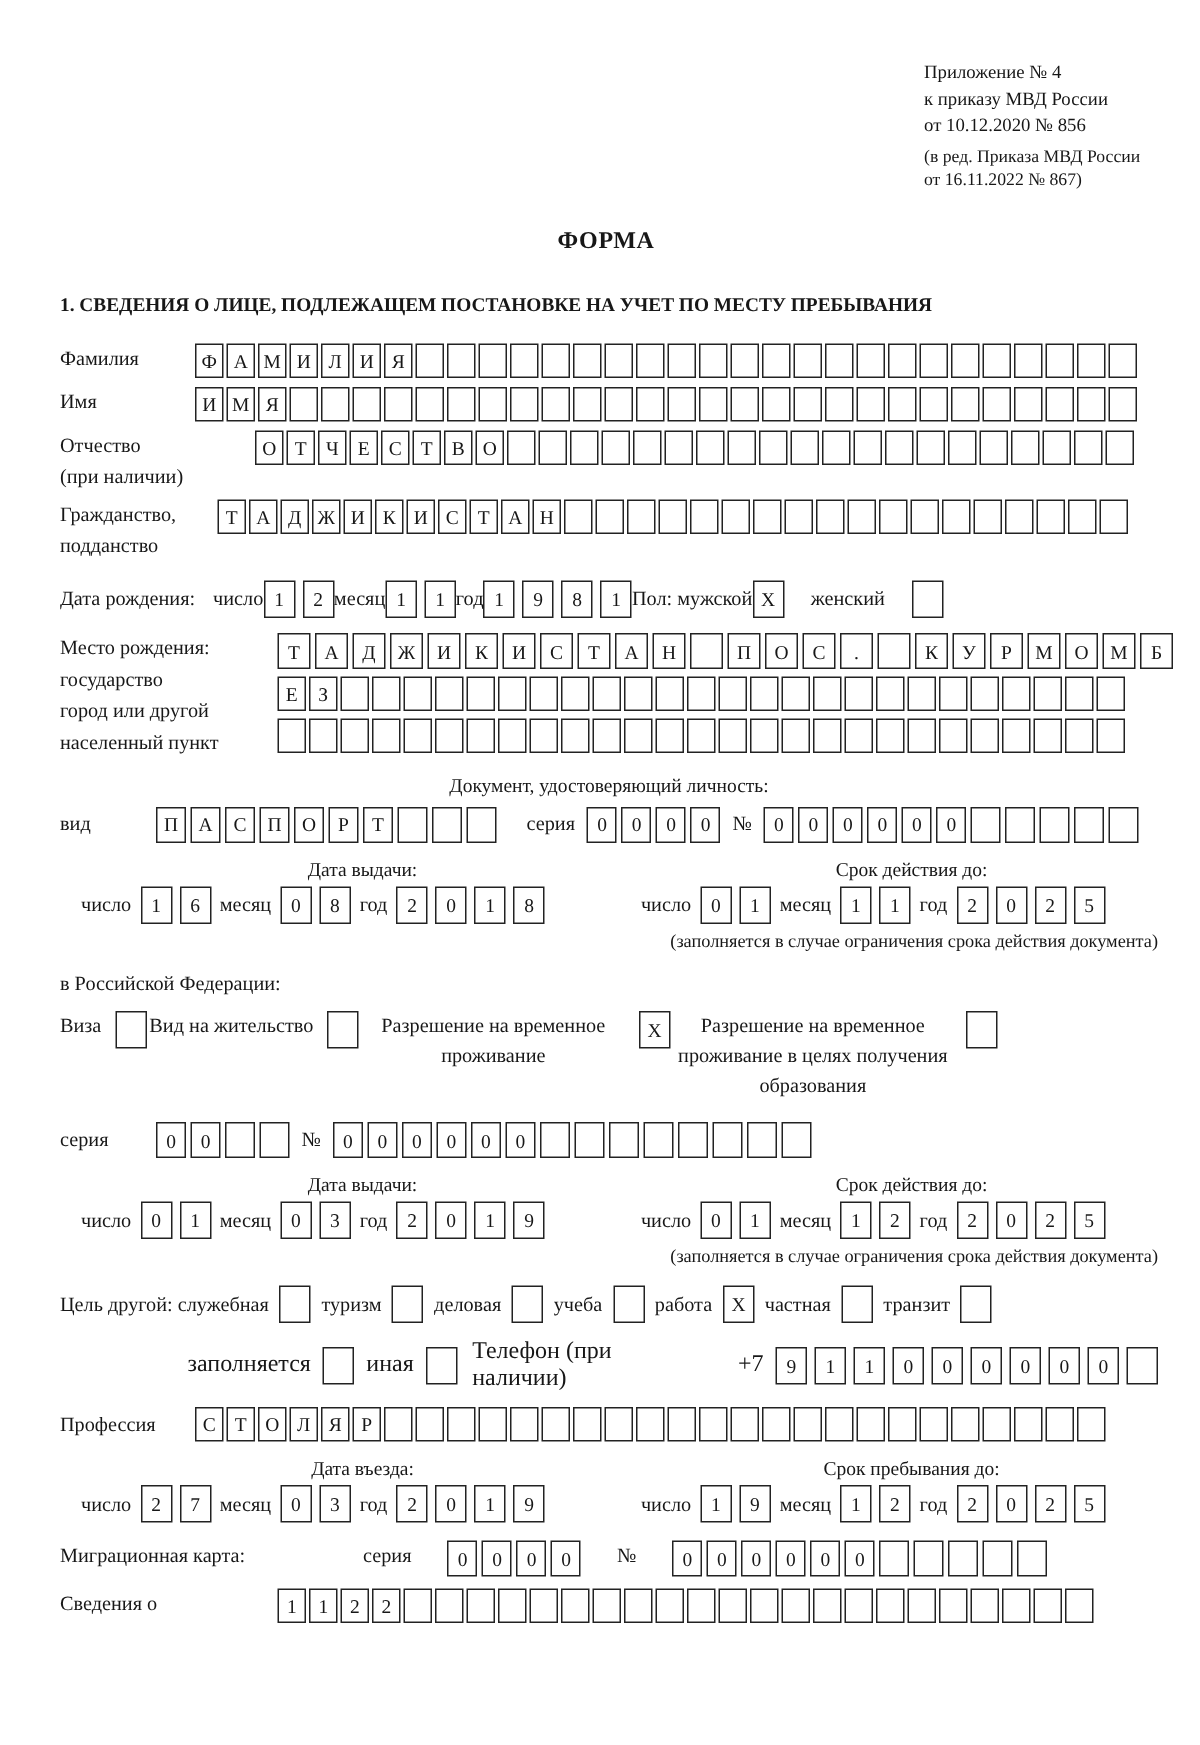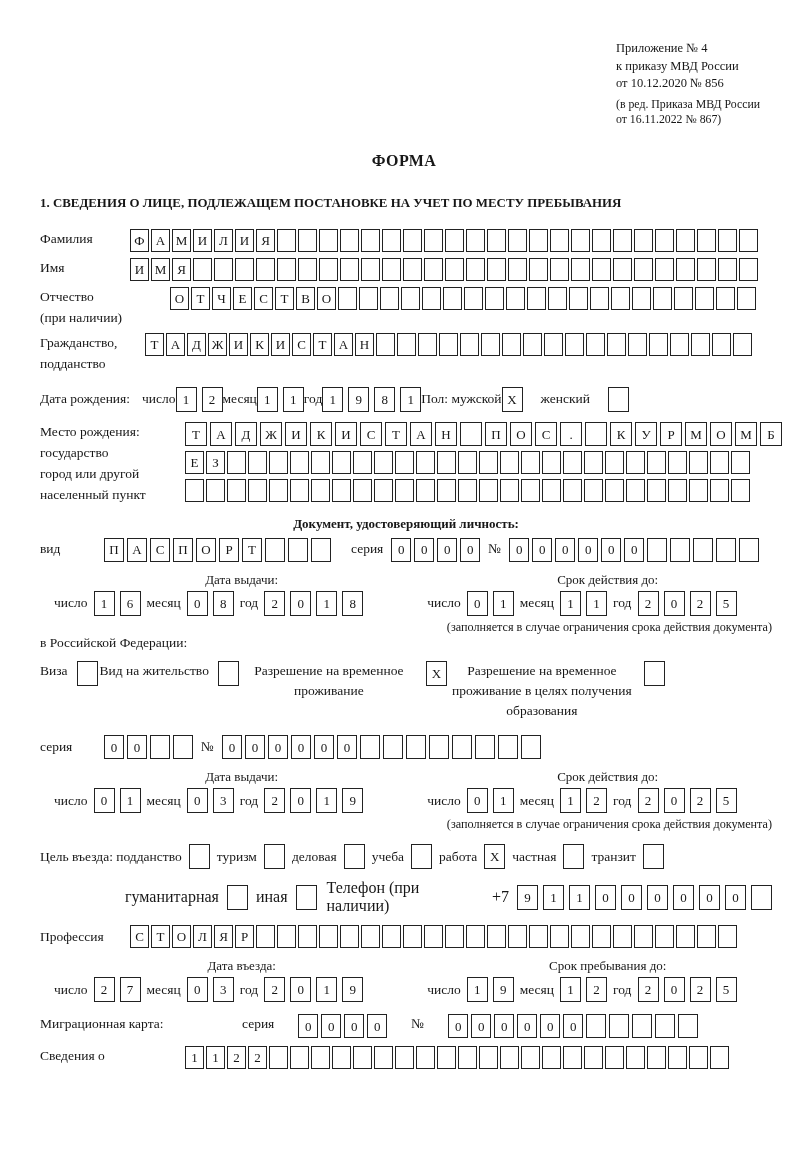--- a/index.html
+++ b/index.html
@@ -38,36 +38,36 @@
   .l-patronymic{margin-top:6px}
   .l-citizenship{margin-top:4px}
 
   .l-birthdate{margin-top:12px;align-items:center;column-gap:0}
   .ml12{margin-left:12px}
   .ml18{margin-left:18px}
 
   .l-birthplace{margin-top:10px}
   .stack-rows{display:flex;flex-direction:column;gap:5px}
 
-  .doc-heading{margin-top:10px;text-align:center;font-weight:bold;font-size:13px}
+  .doc-heading{margin-top:10px;text-align:center;font-weight:normal;font-size:13px}
   .l-kind{margin-top:6px;align-items:center;column-gap:8px}
   .w56{width:56px}
 
   .heads{display:flex;font-size:13px;margin-top:10px}
   .head-left{width:410px;text-align:center}
   .head-right{width:334px;text-align:center}
 
   .l-dates{margin-top:3px}
   .dgrp{display:flex;align-items:center;gap:6px}
   .dgrp-left{margin-left:14px}
   .dgrp-right{margin-left:64px}
 
   .note{margin-top:4px;text-align:right;font-size:12.2px}
   .intro1{margin-top:14px;font-size:13.5px}
-  .intro2{margin-top:0;font-size:13.5px}
+  .intro2{margin-top:13px;font-size:13.5px}
 
   .l-permits{margin-top:10px;column-gap:2px}
   .permit{display:flex;gap:9px;align-items:flex-start;flex:0 0 auto}
   .permit .pl{font-size:13.5px;line-height:1.5}
   .permit.center .pl{text-align:center}
   .pw170{width:176px}
   .pw185{width:186px}
 
   .l-series2{margin-top:14px;align-items:center;column-gap:8px}
   .l-goal{margin-top:12px;align-items:center;column-gap:7px;font-size:13.5px}
@@ -557,21 +557,21 @@
           <span class="cell">0</span>
           <span class="cell">2</span>
           <span class="cell">5</span>
         </span>
     </span>
   </div>
 
   <div class="note">(заполняется в случае ограничения срока действия документа)</div>
 
   <div class="line l-goal">
-    <span>Цель въезда: подданство</span>
+    <span>Цель другой: служебная</span>
     <span class="cells lg">
         <span class="cell"></span>
       </span>
     <span>туризм</span>
     <span class="cells lg">
         <span class="cell"></span>
       </span>
     <span>деловая</span>
     <span class="cells lg">
         <span class="cell"></span>
@@ -588,21 +588,21 @@
     <span class="cells lg">
         <span class="cell"></span>
       </span>
     <span>транзит</span>
     <span class="cells lg">
         <span class="cell"></span>
       </span>
   </div>
 
   <div class="line l-human">
-    <span>гуманитарная</span>
+    <span>заполняется</span>
     <span class="cells lg">
         <span class="cell"></span>
       </span>
     <span>иная</span>
     <span class="cells lg">
         <span class="cell"></span>
       </span>
     <span class="phone-lbl">Телефон (при наличии)</span>
     <span class="phone-pfx">+7</span>
     <span class="cells lg">

